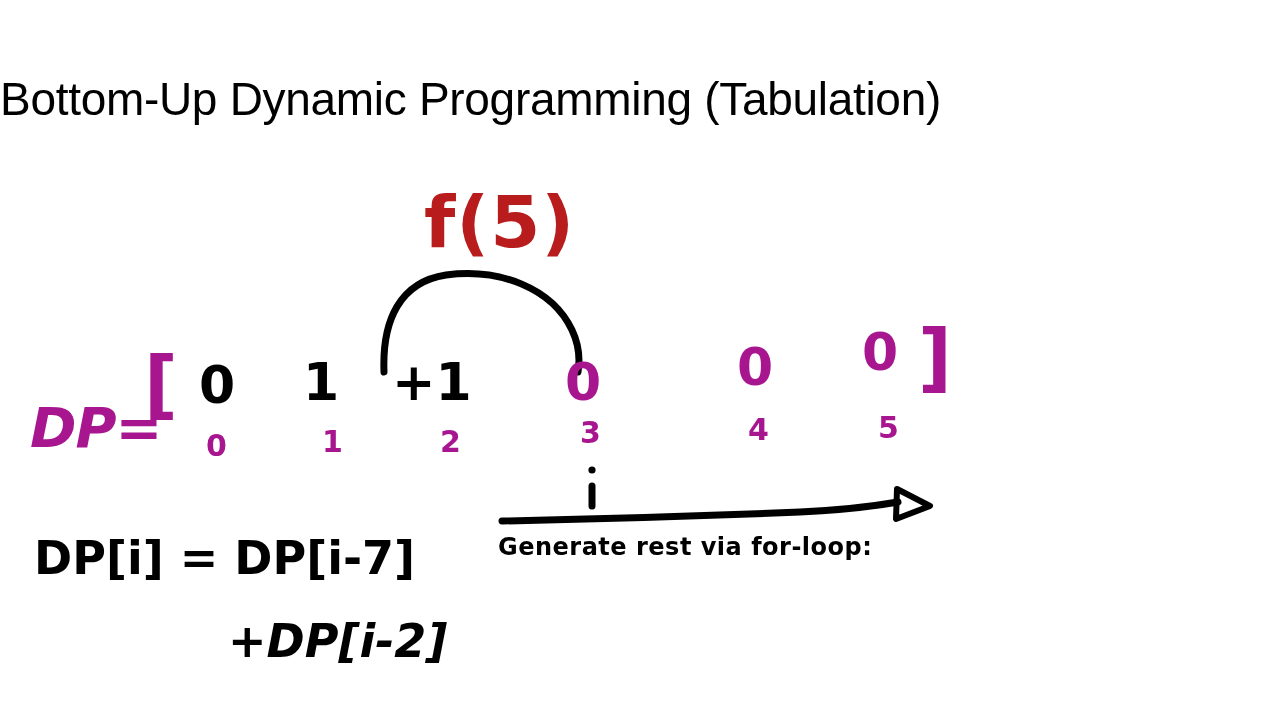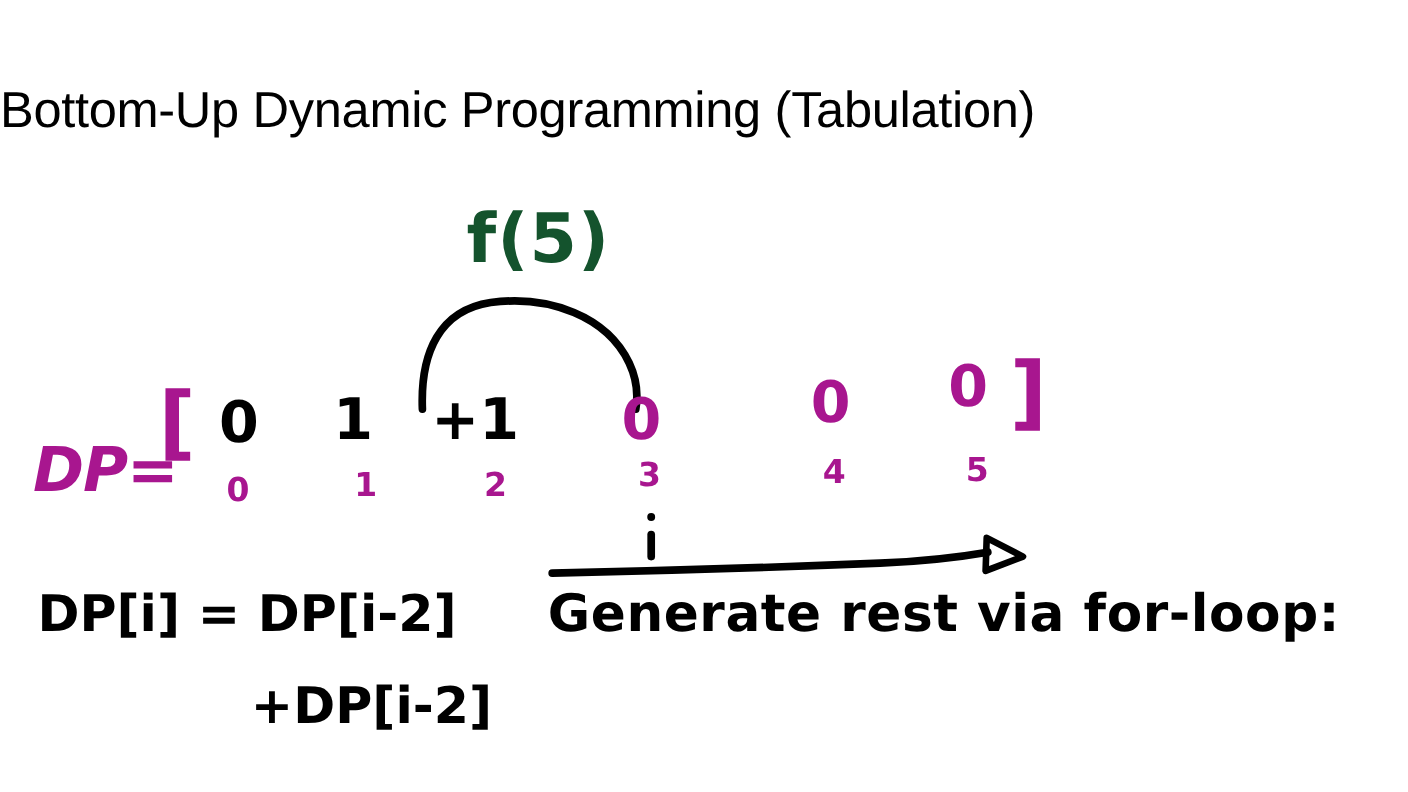--- a/index.html
+++ b/index.html
@@ -96,46 +96,47 @@
     font-size: 30px;
     font-weight: 700;
     color: #A8168F;
     white-space: nowrap;
   }
 
   
   #fcall {
     left: 424px;
     top: 186px;
-    font-size: 62px;
+    font-size: 72px;
     font-weight: 700;
-    color: #14532d;
+    color: #b91c1c;
     letter-spacing: 1px;
   }
 
   
   #formula-line1 {
     left: 34px;
     top: 535px;
     font-size: 46px;
     font-weight: 700;
     letter-spacing: 0px;
   }
   #formula-line2 {
     left: 228px;
     top: 618px;
     font-size: 46px;
     font-weight: 700;
+    font-style: italic;
   }
 
   
   #caption {
     left: 498px;
     top: 535px;
-    font-size: 47px;
+    font-size: 24px;
     font-weight: 700;
     letter-spacing: 0.5px;
   }
 </style>
 </head>
 <body>
 
 <div id="slide">
 
   <div id="slide-title" class="hw-ink">Bottom-Up Dynamic Programming (Tabulation)</div>
@@ -171,18 +172,18 @@
   <div class="cell-value hw-mag" style="left:737px; top:337px;">0</div>
   <div class="cell-value hw-mag" style="left:862px; top:322px;">0</div>
 
   <div class="cell-index" style="left:206px; top:428px;">0</div>
   <div class="cell-index" style="left:322px; top:424px;">1</div>
   <div class="cell-index" style="left:440px; top:424px;">2</div>
   <div class="cell-index" style="left:580px; top:415px;">3</div>
   <div class="cell-index" style="left:748px; top:412px;">4</div>
   <div class="cell-index" style="left:878px; top:410px;">5</div>
 
-  <div id="formula-line1" class="hw hw-ink">DP[i] = DP[i-2]</div>
+  <div id="formula-line1" class="hw hw-ink">DP[i] = DP[i-7]</div>
   <div id="formula-line2" class="hw hw-ink">+DP[i-2]</div>
 
   <div id="caption" class="hw hw-ink">Generate rest via for-loop:</div>
 
 </div>
 
 </body></html>

